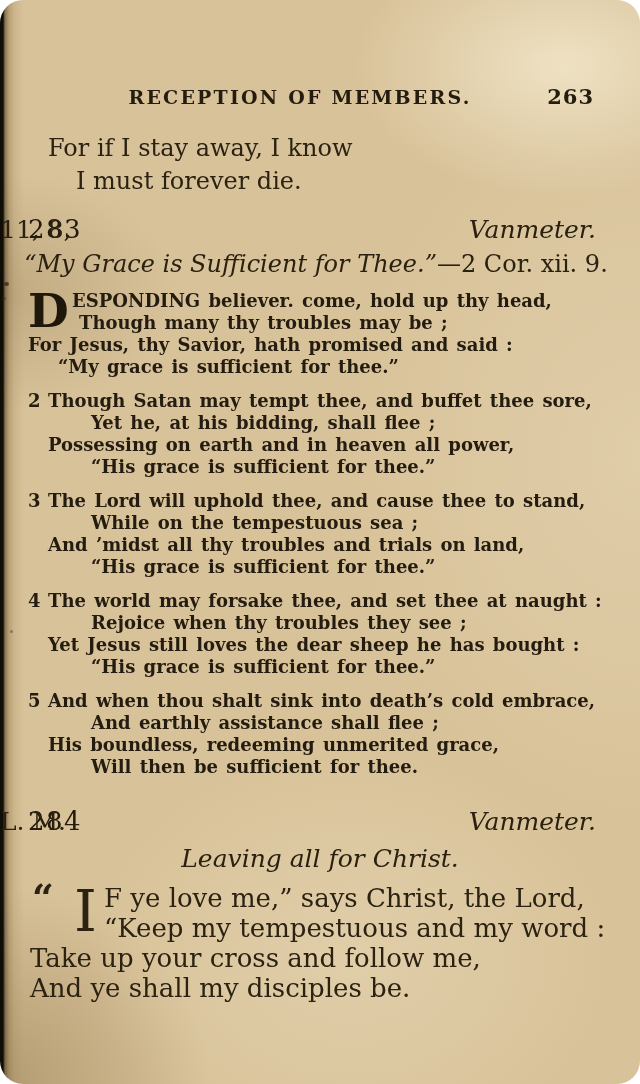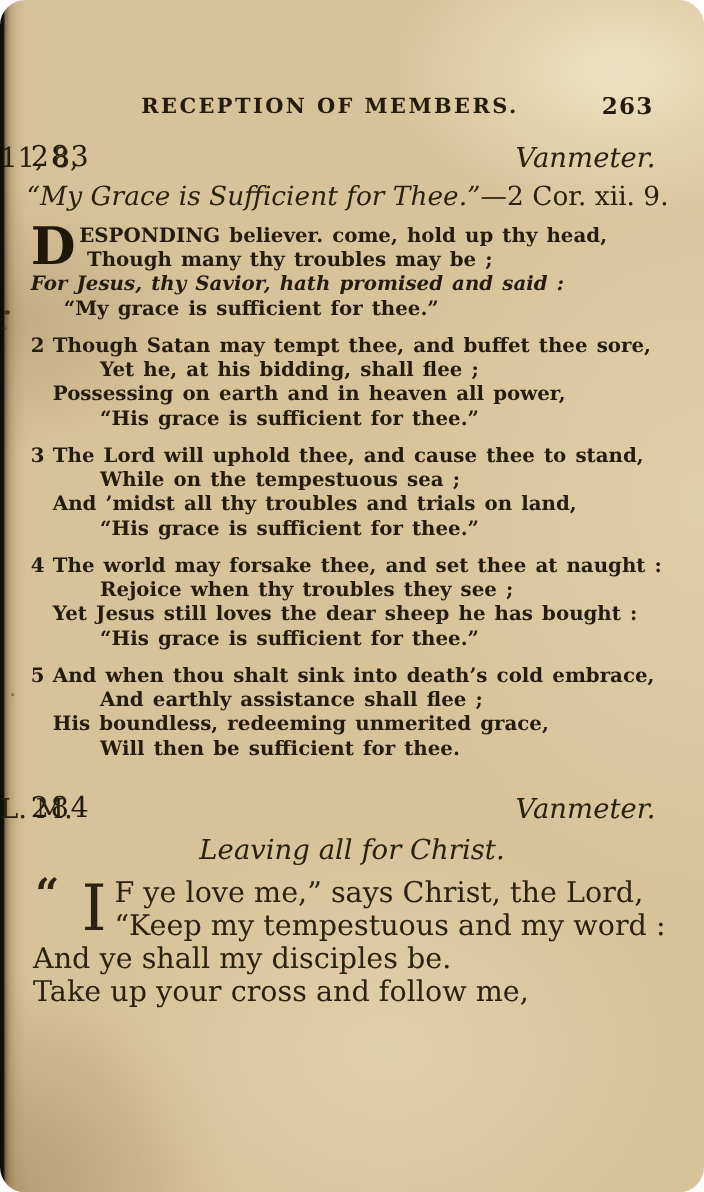--- a/index.html
+++ b/index.html
@@ -54,21 +54,21 @@
   .verses283 { margin:12px 0 0 28px; font-size:18px; font-weight:bold;
                line-height:22px; word-spacing:2px; color:#241c10; }
   .verse { position:relative; padding-left:20px; margin-bottom:12px; }
   .verse .vnum { position:absolute; left:0; top:0; }
   .verse .ind { margin-left:43px; }
 
   .verse1 { margin-bottom:12px; }
   .v1-top { display:flex; }
   .dropcap { flex:0 0 44px; font-size:47px; line-height:42px; font-weight:bold; color:#1f170a; }
   .v1-lines .ind2 { margin-left:7px; }
-  .verse1 .l3 { margin-left:0;font-style:italic; }
+  .verse1 .l3 { margin-left:0; }
   .verse1 .l4 { margin-left:30px; }
 
   .subtitle { margin-top:4px; text-align:center; font-style:italic; font-size:25px; }
 
   .verse284 { margin:10px 24px 0 30px; font-size:26px; line-height:30px; color:#2b2212; }
   .v284-top { display:flex; }
   .qd { flex:0 0 74px; position:relative; }
   .big-quote { position:absolute; left:2px; top:-4px; font-size:38px; line-height:1; font-weight:bold; }
   .dropcap-i { position:absolute; left:44px; top:2px; font-size:58px; line-height:52px; }
 </style>
@@ -78,20 +78,24 @@
 <div class="page">
   <div class="speck a"></div>
   <div class="speck b"></div>
   <div class="speck c"></div>
 
   <div class="header">
     <div class="running-head">RECEPTION OF MEMBERS.</div>
     <div class="page-number">263</div>
   </div>
 
+  <div class="opening">
+    <div class="l1">For if I stay away, I know</div>
+    <div class="l2">I must forever die.</div>
+  </div>
 
   <div class="hymn-head h283">
     <span class="hymn-number">283</span>
     <span class="hymn-meter">11, 8,</span>
     <span class="hymn-tune">Vanmeter.</span>
   </div>
 
   <div class="epigraph"><span class="eq">“My Grace is Sufficient for Thee.”</span><span class="er">—2 Cor. xii. 9.</span></div>
 
   <div class="verses283">
@@ -154,16 +158,16 @@
     <div class="v284-top">
       <div class="qd">
         <span class="big-quote">“</span>
         <span class="dropcap-i">I</span>
       </div>
       <div class="v284-lines">
         <div>F ye love me,” says Christ, the Lord,</div>
         <div>“Keep my tempestuous and my word :</div>
       </div>
     </div>
+    <div>Take up your cross and follow me,</div>
     <div>And ye shall my disciples be.</div>
-    <div>Take up your cross and follow me,</div>
   </div>
 </div>
 
 </body></html>

